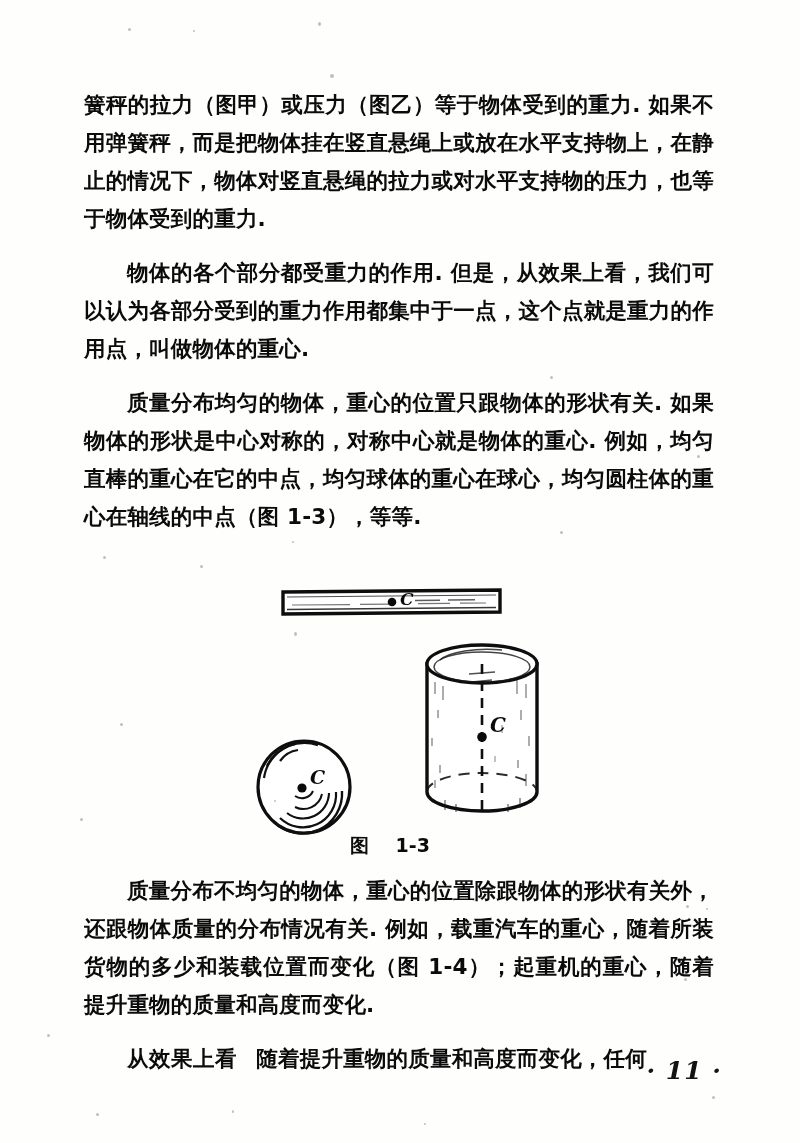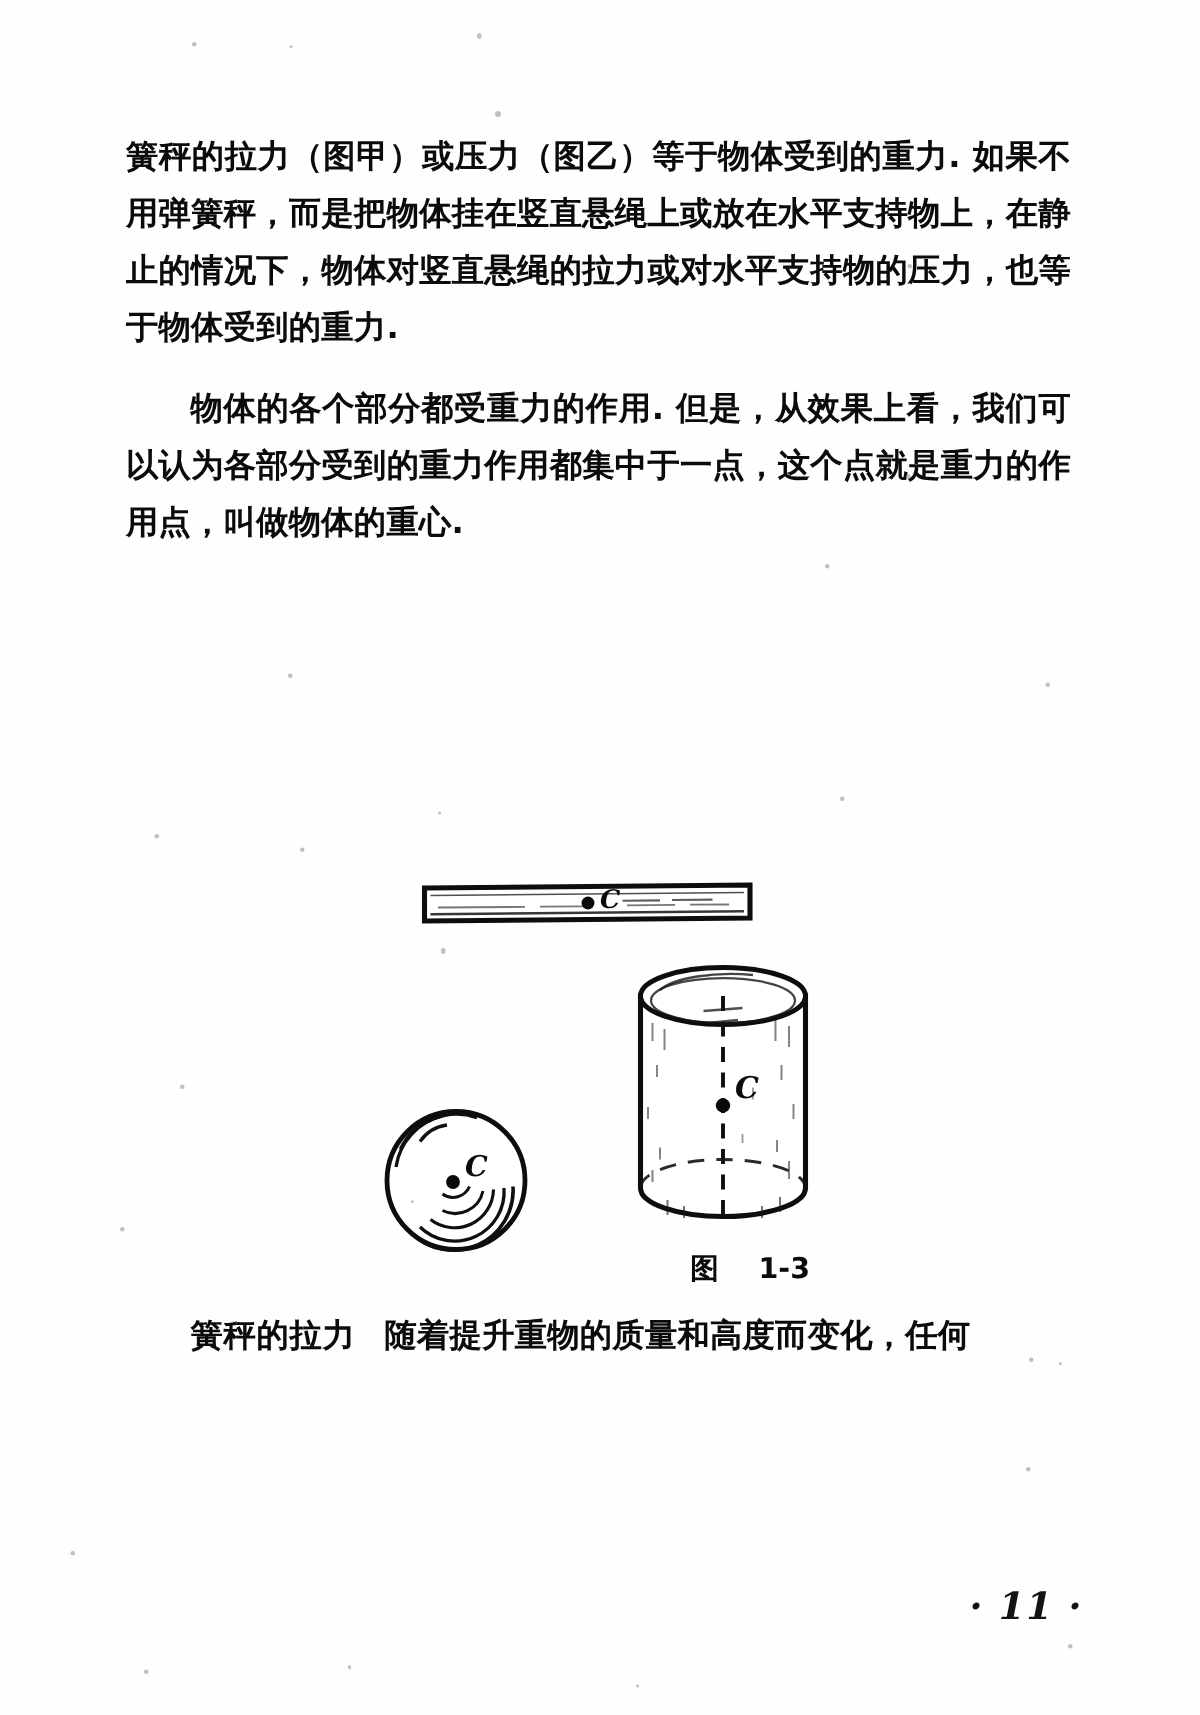--- a/index.html
+++ b/index.html
@@ -76,21 +76,21 @@
     width: 300px;
     height: 310px;
   }
   #figure svg { display: block; }
 
   #fig-caption {
     position: absolute;
     left: 240px;
     top: 833px;
     width: 300px;
-    text-align: right;
+    text-align: center;
     font-family: "DejaVu Sans", "Liberation Sans", sans-serif;
     font-weight: 700;
     font-size: 19px;
     color: #0b0b0b;
     white-space: pre;
   }
 
   
   #page-number {
     position: absolute;
@@ -105,20 +105,21 @@
   }
 </style>
 </head>
 <body style="background: rgb(254, 254, 253);">
 
 <div id="page">
 
   <div id="text-top">
     <p class="para">簧秤的拉力（图甲）或压力（图乙）等于物体受到的重力. 如果不用弹簧秤，而是把物体挂在竖直悬绳上或放在水平支持物上，在静止的情况下，物体对竖直悬绳的拉力或对水平支持物的压力，也等于物体受到的重力.</p>
     <p class="para indent">物体的各个部分都受重力的作用. 但是，从效果上看，我们可以认为各部分受到的重力作用都集中于一点，这个点就是重力的作用点，叫做物体的重心.</p>
+    <p class="para indent">质量分布均匀的物体，重心的位置只跟物体的形状有关. 如果物体的形状是中心对称的，对称中心就是物体的重心. 例如，均匀直棒的重心在它的中点，均匀球体的重心在球心，均匀圆柱体的重心在轴线的中点（图 1-3），等等.</p>
   </div>
 
   <div id="figure">
     <svg width="300" height="310" viewBox="0 0 300 310" xmlns="http://www.w3.org/2000/svg">
 
       <g>
 
         <path d="M43 32 L260 30 L260 52 L43 54 Z" fill="#ffffff" stroke="#0d0d0d" stroke-width="3.4" stroke-linejoin="miter"></path>
 
         <path d="M47 37 L256 35" fill="none" stroke="#141414" stroke-width="1.1" opacity=".75"></path>
@@ -179,21 +180,22 @@
         <circle cx="242" cy="177" r="4.8" fill="#0a0a0a"></circle>
       </g>
 
       <text x="250" y="172" font-family="DejaVu Serif, Liberation Serif, serif" font-style="italic" font-weight="700" font-size="20" fill="#0b0b0b">C</text>
     </svg>
   </div>
 
   <div id="fig-caption">图    1-3</div>
 
   <div id="text-bottom">
-    <p class="para indent"><span class="heading-term">簧秤的拉力</span><span>随着提升重物的质量和高度而变化，任何</span></p>
+    <p class="para indent">质量分布不均匀的物体，重心的位置除跟物体的形状有关外，还跟物体质量的分布情况有关. 例如，载重汽车的重心，随着所装货物的多少和装载位置而变化（图 1-4）；起重机的重心，随着提升重物的质量和高度而变化.</p>
+    <p class="para indent"><span class="heading-term">从效果上看</span><span>随着提升重物的质量和高度而变化，任何</span></p>
   </div>
 
   <div id="page-number">· 11 ·</div>
 
   <div class="speck" style="left:128px;top:28px;width:3px;height:3px;"></div>
   <div class="speck" style="left:318px;top:22px;width:3px;height:4px;"></div>
   <div class="speck" style="left:193px;top:30px;width:2px;height:2px;"></div>
   <div class="speck" style="left:330px;top:74px;width:4px;height:4px;"></div>
   <div class="speck" style="left:605px;top:176px;width:3px;height:3px;"></div>
   <div class="speck" style="left:604px;top:316px;width:3px;height:3px;"></div>

